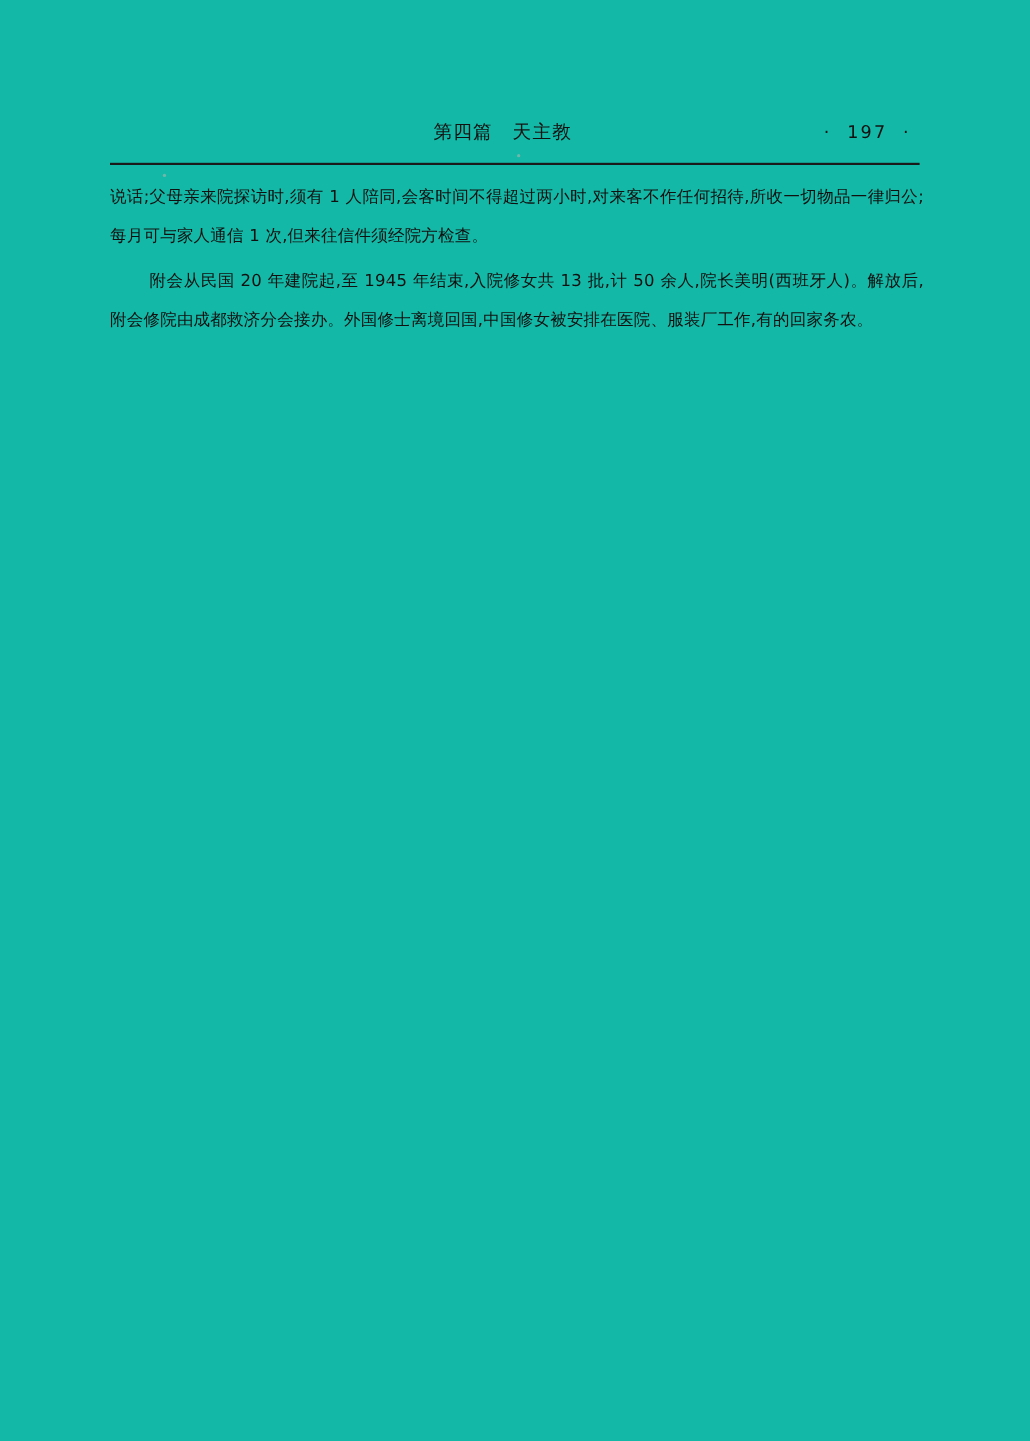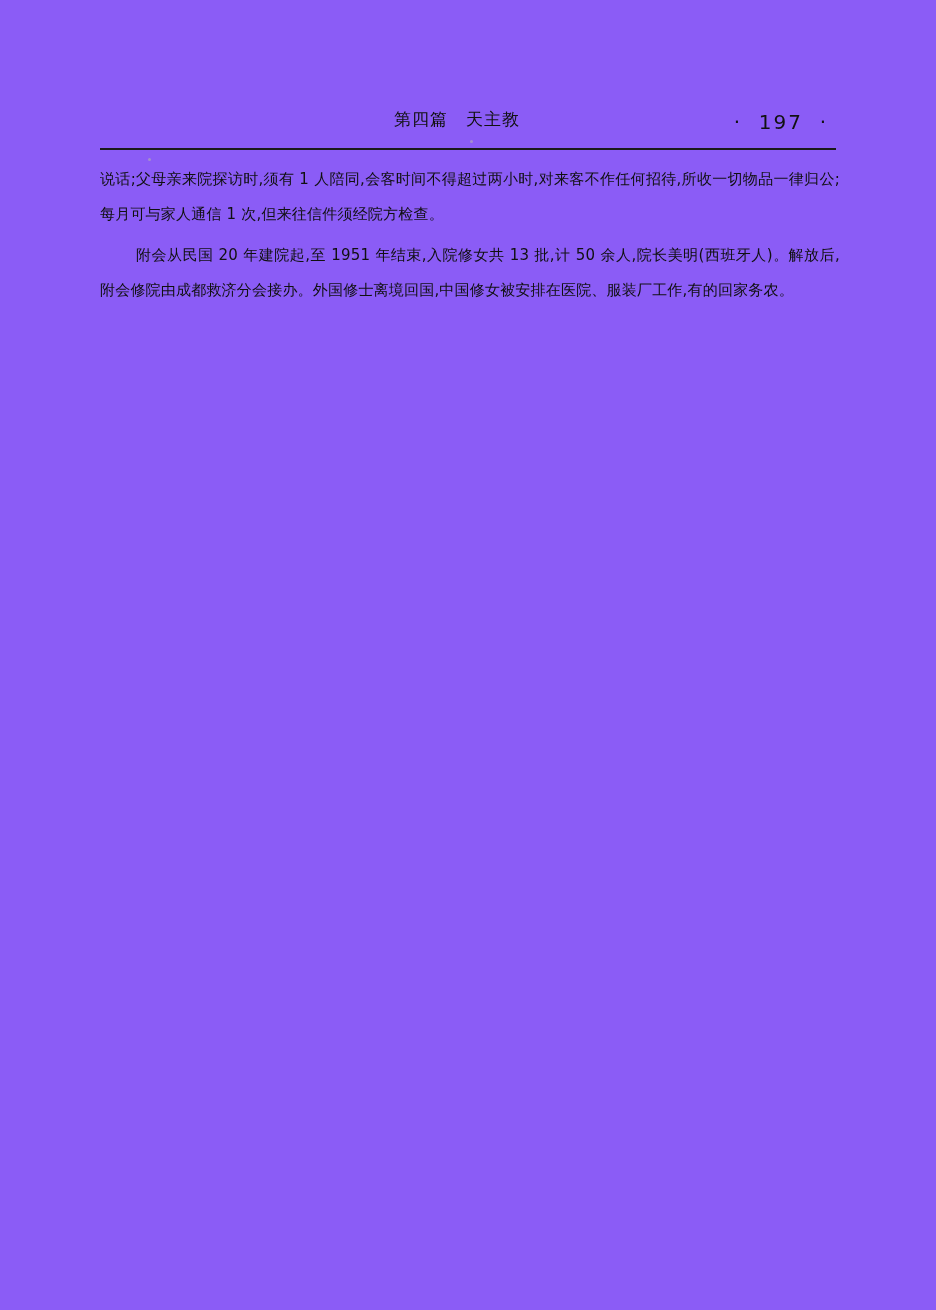--- a/index.html
+++ b/index.html
@@ -4,21 +4,21 @@
 <style>
   html, body {
     margin: 0;
     padding: 0;
     background: #ffffff;
   }
   .page {
     position: relative;
     width: 936px;
     height: 1310px;
-    background: #8b5cf6;
+    background: #14b8a6;
     overflow: hidden;
     font-family: "DejaVu Sans", "Liberation Sans", sans-serif;
     color: #141414;
   }
   .header {
     position: absolute;
     top: 108px;
     left: 104px;
     right: 104px;
     height: 30px;
@@ -29,21 +29,21 @@
     top: 0;
     font-size: 17px;
     letter-spacing: 1px;
     white-space: pre;
     color: #111;
   }
   .page-number {
     position: absolute;
     right: 4px;
     top: 2px;
-    font-size: 20px;
+    font-size: 16px;
     letter-spacing: 2px;
     color: #111;
     white-space: pre;
   }
   .rule {
     position: absolute;
     top: 148px;
     left: 100px;
     width: 736px;
     height: 2px;
@@ -81,20 +81,20 @@
 
   <div class="header">
     <div class="header-title">第四篇　天主教</div>
     <div class="page-number">·  197  ·</div>
   </div>
 
   <div class="rule"></div>
 
   <div class="body-text">
     <p class="para">说话;父母亲来院探访时,须有 1 人陪同,会客时间不得超过两小时,对来客不作任何招待,所收一切物品一律归公;每月可与家人通信 1 次,但来往信件须经院方检查。</p>
-    <p class="para indent">附会从民国 20 年建院起,至 1951 年结束,入院修女共 13 批,计 50 余人,院长美明(西班牙人)。解放后,附会修院由成都救济分会接办。外国修士离境回国,中国修女被安排在医院、服装厂工作,有的回家务农。</p>
+    <p class="para indent">附会从民国 20 年建院起,至 1945 年结束,入院修女共 13 批,计 50 余人,院长美明(西班牙人)。解放后,附会修院由成都救济分会接办。外国修士离境回国,中国修女被安排在医院、服装厂工作,有的回家务农。</p>
   </div>
 
   <div class="speck" style="left:148px; top:158px; width:3px; height:3px;"></div>
   <div class="speck" style="left:470px; top:140px; width:3px; height:3px;"></div>
   <div class="speck" style="left:352px; top:255px; width:2px; height:2px;"></div>
 
 </div>
 
 </body></html>

